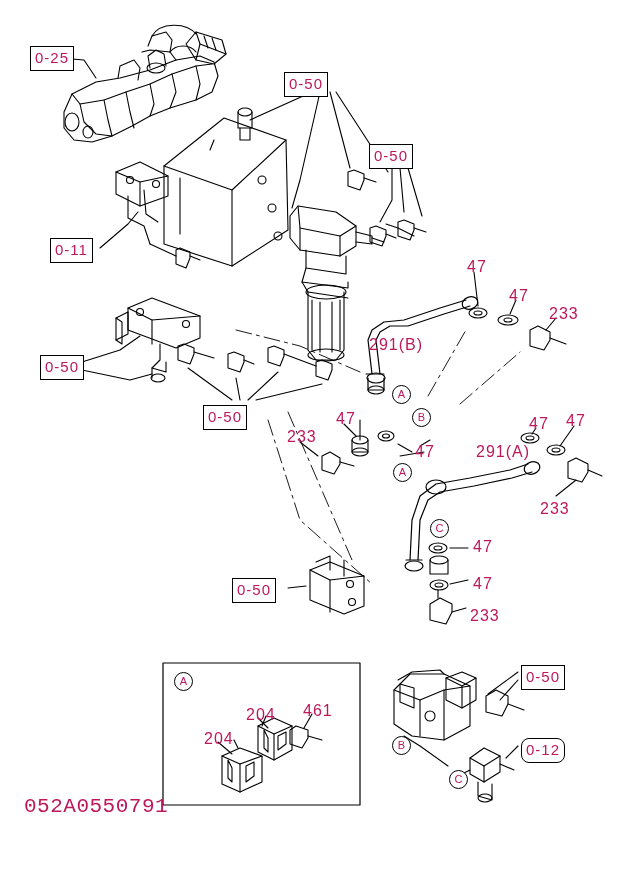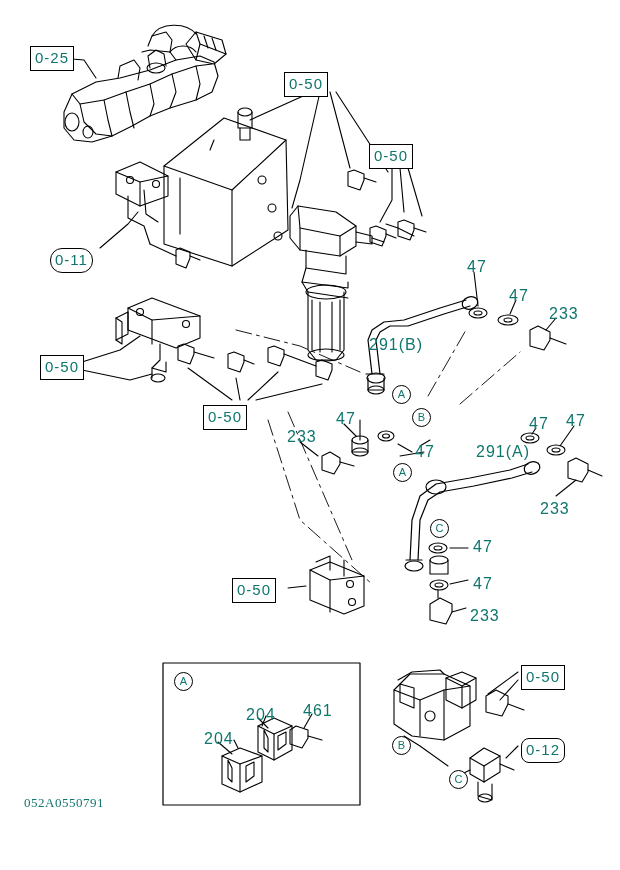--- a/index.html
+++ b/index.html
@@ -6,21 +6,21 @@
     margin: 0;
     padding: 0;
     background: #ffffff;
   }
   #sheet {
     position: relative;
     width: 620px;
     height: 870px;
     background: #ffffff;
     font-family: "Liberation Sans", sans-serif;
-    color: #0f766e;
+    color: #be185d;
     overflow: hidden;
   }
   #artwork {
     position: absolute;
     left: 0;
     top: 0;
     width: 620px;
     height: 870px;
   }
   .callout {
@@ -51,24 +51,24 @@
     border: 1.3px solid #000;
     border-radius: 50%;
     font-size: 11px;
     line-height: 16px;
     text-align: center;
     background: #fff;
     font-family: "Liberation Sans", sans-serif;
   }
   .drawingno {
     position: absolute;
-    font-size: 13px;
+    font-size: 21px;
     letter-spacing: 0.5px;
     white-space: nowrap;
-    font-family: Liberation Serif, serif;
+    font-family: Liberation Mono, monospace;
   }
 </style>
 </head>
 <body>
 
 <div id="sheet">
 
   <svg id="artwork" viewBox="0 0 620 870">
     <g fill="none" stroke="#000" stroke-width="1.1" stroke-linecap="round" stroke-linejoin="round">
 
@@ -341,21 +341,21 @@
         <path d="M430 440 L420 446"></path>
         <path d="M412 452 L398 444"></path>
       </g>
 
     </g>
   </svg>
 
   <div class="callout" style="left:30px; top:46px;">0-25</div>
   <div class="callout" style="left:284px; top:72px;">0-50</div>
   <div class="callout" style="left:369px; top:144px;">0-50</div>
-  <div class="callout" style="left:50px; top:248px;border-radius:12px;">0-11</div>
+  <div class="callout" style="left:50px; top:238px;">0-11</div>
   <div class="callout" style="left:40px; top:355px;">0-50</div>
   <div class="callout" style="left:203px; top:405px;">0-50</div>
   <div class="callout" style="left:232px; top:578px;">0-50</div>
   <div class="callout" style="left:521px; top:665px;">0-50</div>
   <div class="callout" style="left:521px; top:738px;border-radius:8px;">0-12</div>
 
   <div class="plainlabel" style="left:467px; top:258px;">47</div>
   <div class="plainlabel" style="left:509px; top:287px;">47</div>
   <div class="plainlabel" style="left:549px; top:305px;">233</div>
   <div class="plainlabel" style="left:369px; top:313px;margin-top:23px;">291(B)</div>

